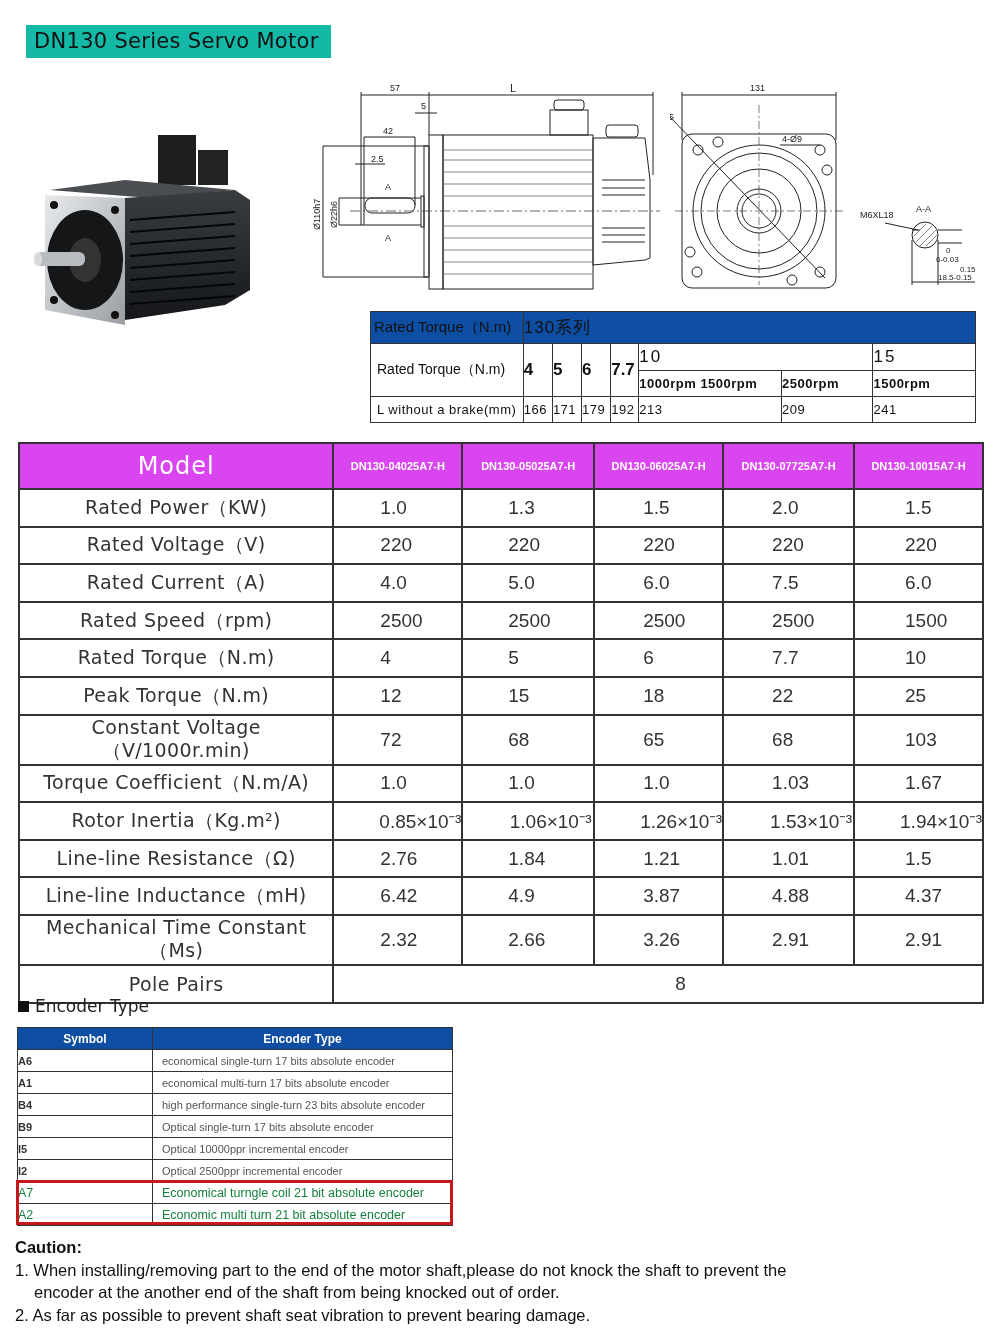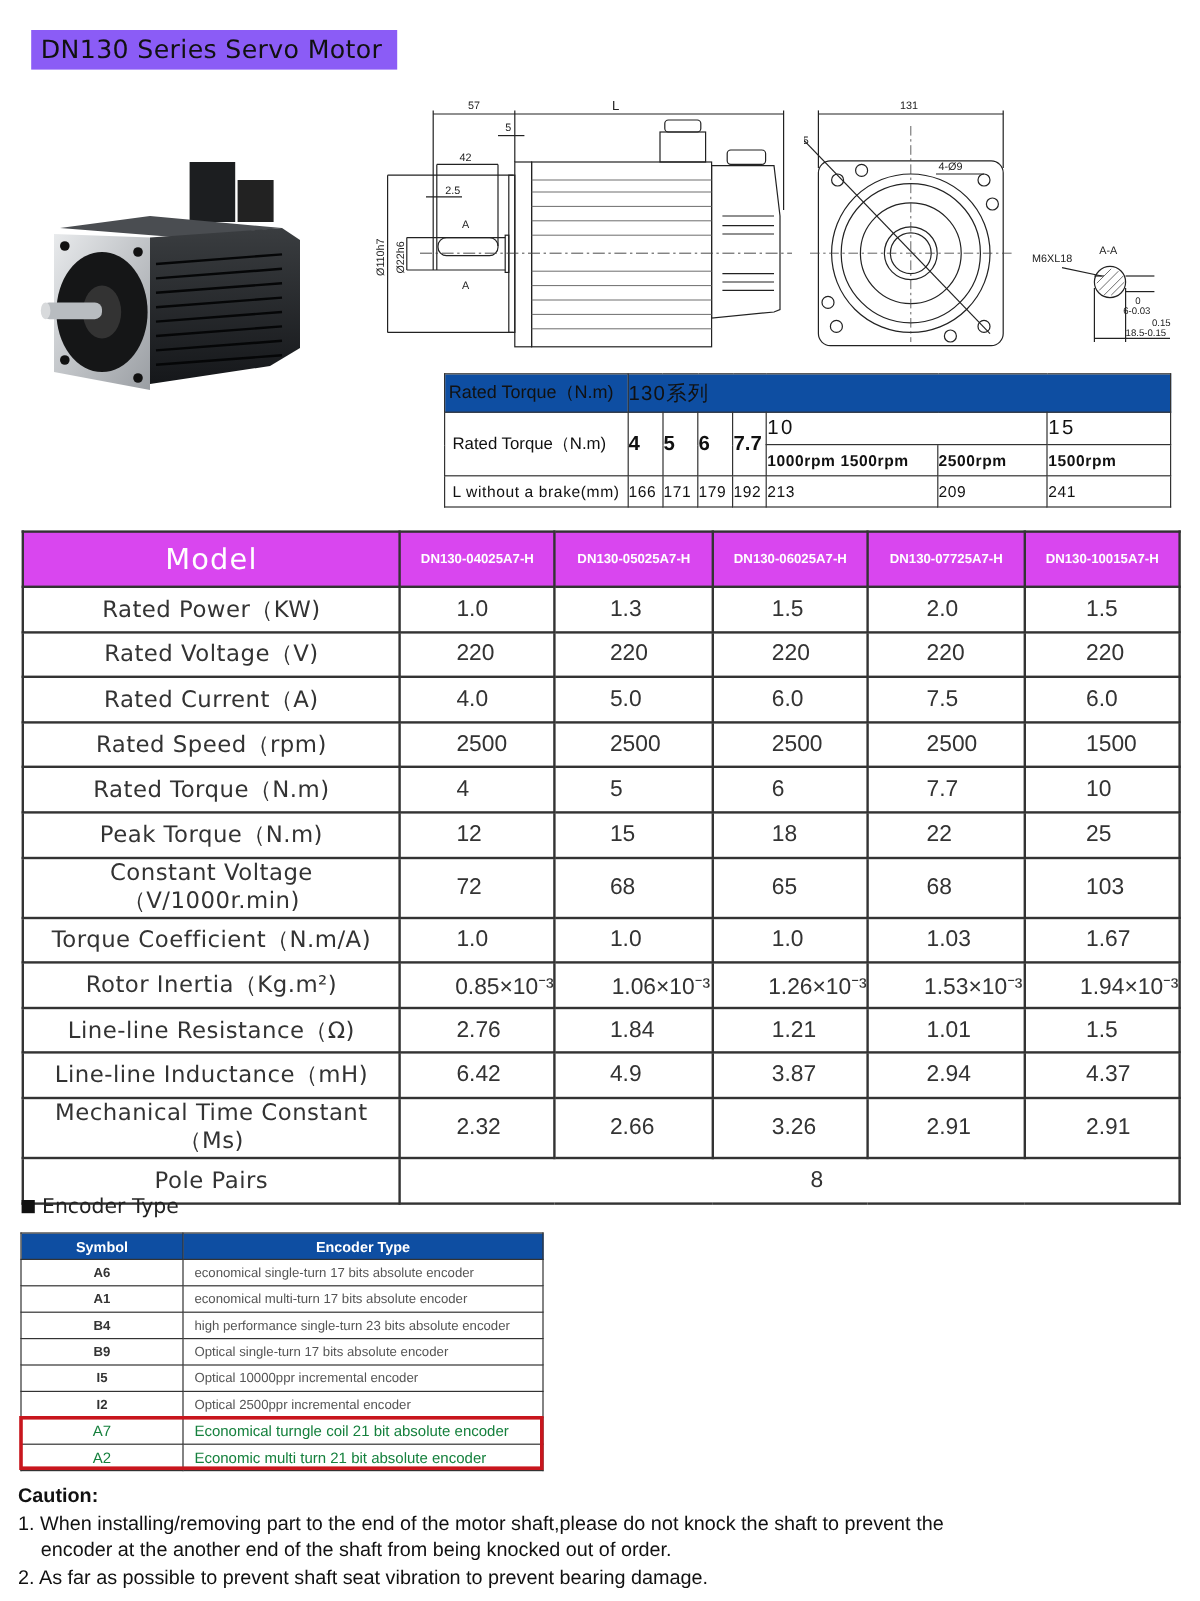--- a/index.html
+++ b/index.html
@@ -1,21 +1,21 @@
 <!DOCTYPE html>
 <html><head>
 <meta charset="utf-8">
 <style>
   * { box-sizing: border-box; margin: 0; padding: 0; }
   html, body { width: 1000px; height: 1334px; background: #ffffff; overflow: hidden; }
   body { position: relative; font-family: "DejaVu Sans", sans-serif; color: #222; }
 
   .page-title {
     position: absolute; left: 26px; top: 25px; width: 305px; height: 33px;
-    background: #8b5cf6; font-size: 21px; letter-spacing: 0.3px; color: #111;
+    background: #14b8a6; font-size: 21px; letter-spacing: 0.3px; color: #111;
     padding: 3px 8px; line-height: 27px;
   }
 
   
   .photo { position: absolute; left: 30px; top: 120px; width: 270px; height: 210px; }
 
   
   .drawing-side { position: absolute; left: 310px; top: 80px; width: 360px; height: 220px; }
   .drawing-front { position: absolute; left: 670px; top: 80px; width: 320px; height: 220px; }
   svg text { font-family: "Liberation Sans", sans-serif; }
@@ -56,21 +56,21 @@
   .enc-title {
     position: absolute; left: 18px; top: 996px; font-size: 17px; color: #222;
   }
   .enc-title .sq { display: inline-block; width: 11px; height: 11px; background: #111; margin-right: 6px; }
   .enc-table {
     position: absolute; left: 17px; top: 1027px; width: 436px;
     border-collapse: collapse; font-family: "Liberation Sans", sans-serif;
   }
   .enc-table th { background: #0e4ea2; color: #fff; font-size: 12px; font-weight: bold; height: 22px; border: 1px solid #333; }
   .enc-table td { border: 1px solid #333; height: 22px; font-size: 11px; }
-  .enc-table td.sym { text-align: center; font-weight: bold; color: #333; width: 135px; margin-top: 28px; }
+  .enc-table td.sym { text-align: left; font-weight: bold; color: #333; width: 135px; margin-top: 28px; }
   .enc-table td.desc { padding-left: 9px; color: #555; margin-left: 12px; }
   .enc-table tr.hl td { font-size: 12.5px; color: #15803d; }
   .enc-table tr.hl td.sym { font-weight: normal; }
   .hl-box {
     position: absolute; left: 16px; top: 1180px; width: 437px; height: 45px;
     border: 3px solid #c8161d; pointer-events: none;
   }
 
   
   .caution {
@@ -358,21 +358,21 @@
     <td class="v">1.84</td>
     <td class="v v2">1.21</td>
     <td class="v v3">1.01</td>
     <td class="v v4">1.5</td>
   </tr>
   <tr>
     <td class="param">Line-line Inductance（mH)</td>
     <td class="v v0">6.42</td>
     <td class="v">4.9</td>
     <td class="v v2">3.87</td>
-    <td class="v v3">2.94</td>
+    <td class="v v3">4.88</td>
     <td class="v v4">4.37</td>
   </tr>
   <tr>
     <td class="param">Mechanical Time Constant（Ms)</td>
     <td class="v v0">2.32</td>
     <td class="v">2.66</td>
     <td class="v v2">3.26</td>
     <td class="v v3">2.91</td>
     <td class="v v4">2.91</td>
   </tr>

